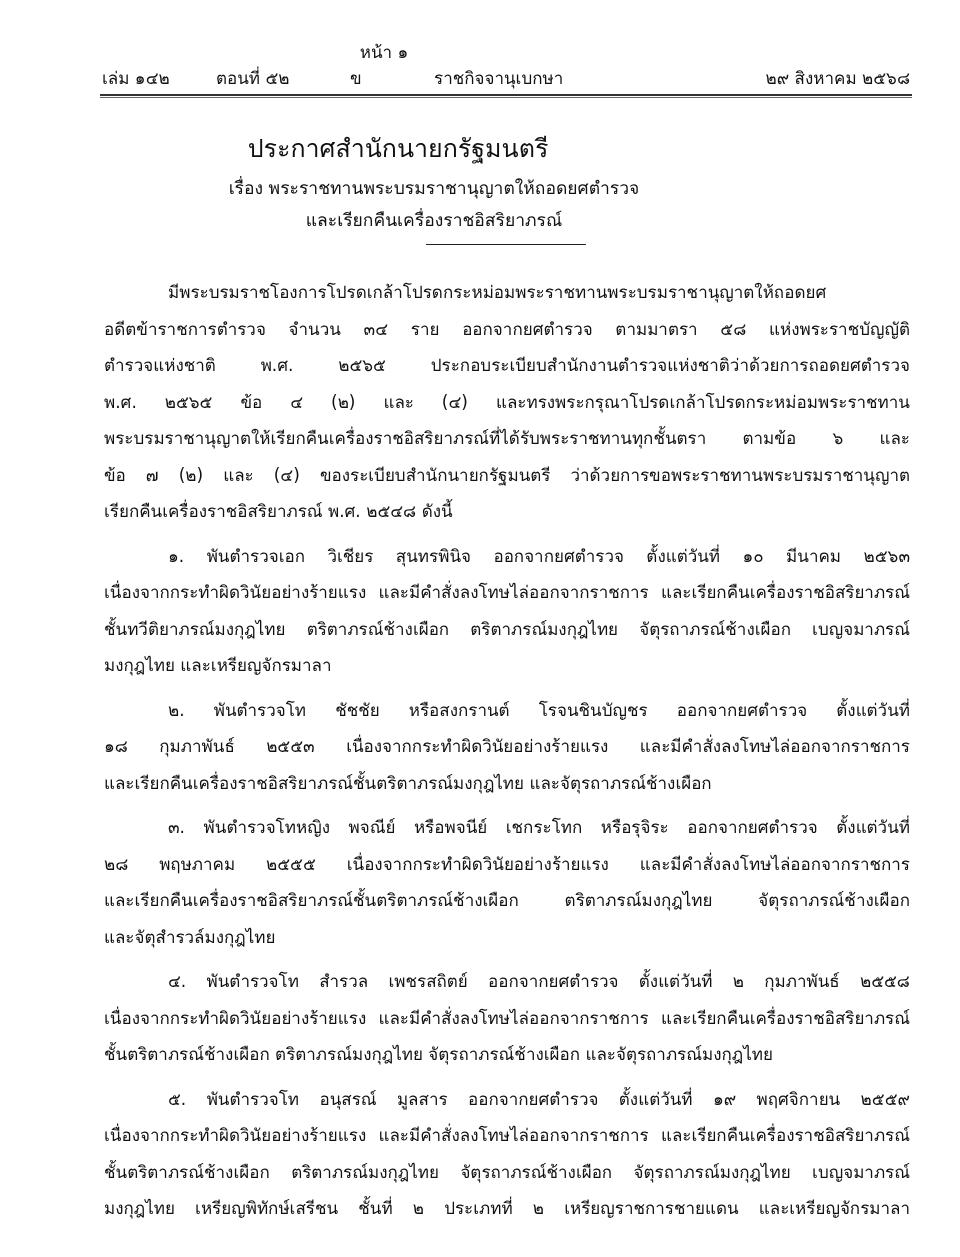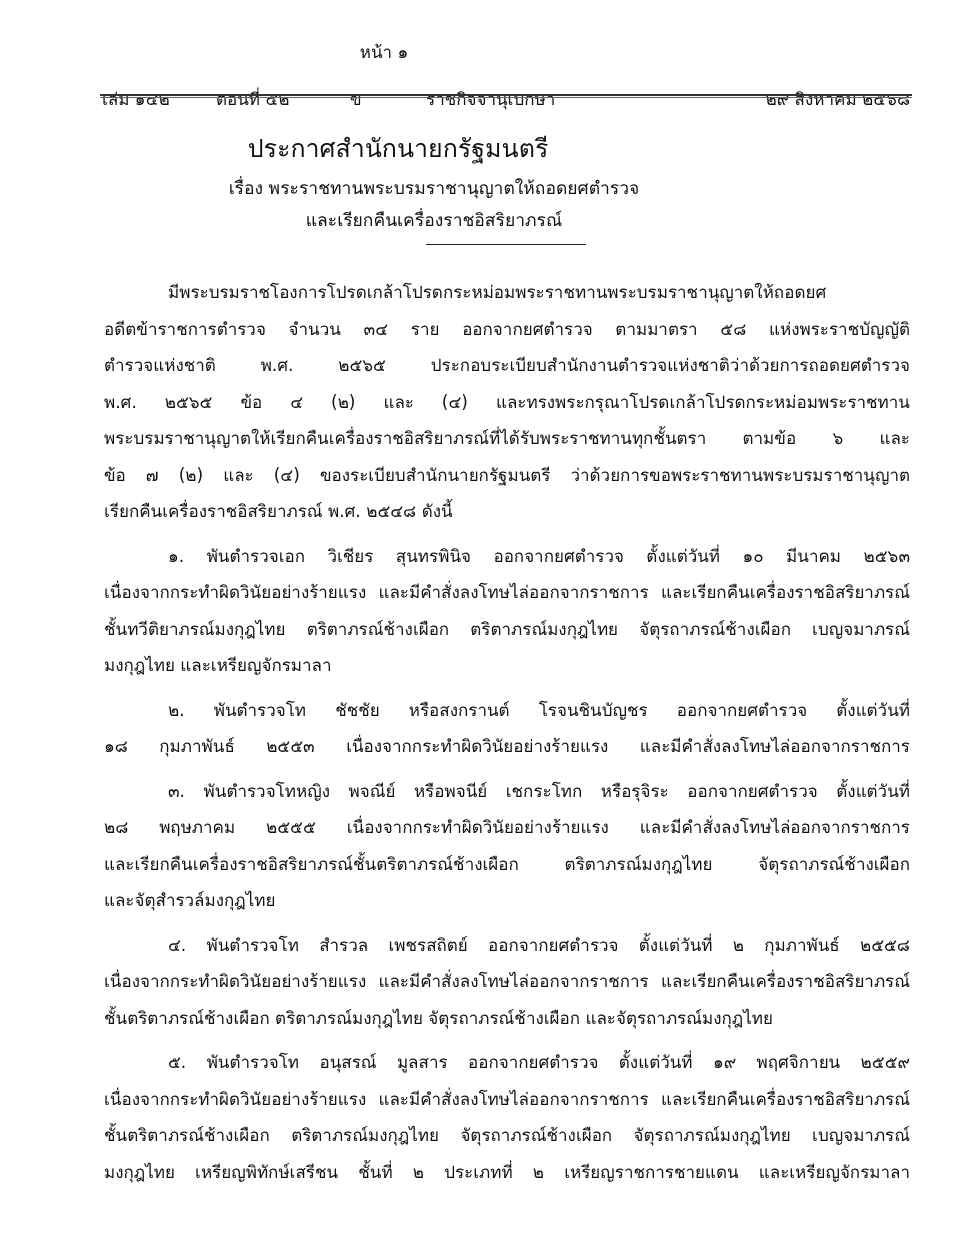--- a/index.html
+++ b/index.html
@@ -1,19 +1,19 @@
 <!DOCTYPE html>
 <html><head>
 <meta charset="utf-8">
 <style>
   html, body { margin: 0; padding: 0; background: #ffffff; }
   body { width: 960px; height: 1257px; position: relative; overflow: hidden;
          font-family: "DejaVu Sans", "Liberation Sans", sans-serif; color: #111; }
   .page-no { position: absolute; top: 38px; left: 0; width: 768px; text-align: center; font-size: 17px; }
-  .header-row { position: absolute; top: 64px; left: 102px; width: 808px; height: 28px; font-size: 17px; margin-top: 21px; }
+  .header-row { position: absolute; top: 64px; left: 102px; width: 808px; height: 28px; font-size: 17px; }
   .header-row span { position: absolute; top: 0; white-space: nowrap; }
   .h-rule { position: absolute; top: 94px; left: 100px; width: 812px; height: 4px;
             border-top: 2px solid #333; border-bottom: 1px solid #666; box-sizing: border-box; }
   .title { position: absolute; top: 128px; left: 0; width: 796px; text-align: center; font-size: 25px; }
   .subject { position: absolute; top: 172px; left: 0; width: 868px; text-align: center; font-size: 17.5px; line-height: 32px; }
   .divider { position: absolute; top: 244px; left: 426px; width: 160px; border-top: 1.5px solid #222; }
   .body { position: absolute; top: 266px; left: 104px; width: 806px; font-size: 17px; line-height: 36.5px; }
   .para { margin: 0; text-align: justify; text-align-last: auto; }
   .para .line { display: block; text-align: justify; text-align-last: justify; white-space: nowrap; overflow: hidden; }
   .para .line.last { text-align-last: left; }
@@ -21,21 +21,21 @@
 </style>
 </head>
 <body>
 
 <div class="page-no">หน้า ๑</div>
 
 <div class="header-row">
   <span style="left:0">เล่ม ๑๔๒</span>
   <span style="left:114px">ตอนที่ ๕๒</span>
   <span style="left:248px">ข</span>
-  <span style="left:324px">ราชกิจจานุเบกษา</span>
+  <span style="left:332px">ราชกิจจานุเบกษา</span>
   <span style="right:0">๒๙ สิงหาคม ๒๕๖๘</span>
 </div>
 <div class="h-rule"></div>
 
 <div class="title">ประกาศสำนักนายกรัฐมนตรี</div>
 <div class="subject">
   <div>เรื่อง  พระราชทานพระบรมราชานุญาตให้ถอดยศตำรวจ</div>
   <div>และเรียกคืนเครื่องราชอิสริยาภรณ์</div>
 </div>
 <div class="divider"></div>
@@ -54,20 +54,21 @@
   <div class="para">
     <span class="line first">๑.  พันตำรวจเอก วิเชียร สุนทรพินิจ ออกจากยศตำรวจ ตั้งแต่วันที่ ๑๐ มีนาคม ๒๕๖๓</span>
     <span class="line">เนื่องจากกระทำผิดวินัยอย่างร้ายแรง และมีคำสั่งลงโทษไล่ออกจากราชการ และเรียกคืนเครื่องราชอิสริยาภรณ์</span>
     <span class="line">ชั้นทวีติยาภรณ์มงกุฎไทย ตริตาภรณ์ช้างเผือก ตริตาภรณ์มงกุฎไทย จัตุรถาภรณ์ช้างเผือก เบญจมาภรณ์</span>
     <span class="line last">มงกุฎไทย  และเหรียญจักรมาลา</span>
   </div>
 
   <div class="para">
     <span class="line first">๒.  พันตำรวจโท ชัชชัย หรือสงกรานต์ โรจนชินบัญชร ออกจากยศตำรวจ ตั้งแต่วันที่</span>
     <span class="line">๑๘ กุมภาพันธ์ ๒๕๕๓  เนื่องจากกระทำผิดวินัยอย่างร้ายแรง และมีคำสั่งลงโทษไล่ออกจากราชการ</span>
+    <span class="line last">และเรียกคืนเครื่องราชอิสริยาภรณ์ชั้นตริตาภรณ์มงกุฎไทย  และจัตุรถาภรณ์ช้างเผือก</span>
   </div>
 
   <div class="para">
     <span class="line first">๓.  พันตำรวจโทหญิง พจณีย์ หรือพจนีย์ เชกระโทก หรือรุจิระ ออกจากยศตำรวจ ตั้งแต่วันที่</span>
     <span class="line">๒๘ พฤษภาคม ๒๕๕๕ เนื่องจากกระทำผิดวินัยอย่างร้ายแรง และมีคำสั่งลงโทษไล่ออกจากราชการ</span>
     <span class="line">และเรียกคืนเครื่องราชอิสริยาภรณ์ชั้นตริตาภรณ์ช้างเผือก ตริตาภรณ์มงกุฎไทย จัตุรถาภรณ์ช้างเผือก</span>
     <span class="line last">และจัตุสำรวล์มงกุฎไทย</span>
   </div>
 
   <div class="para">

